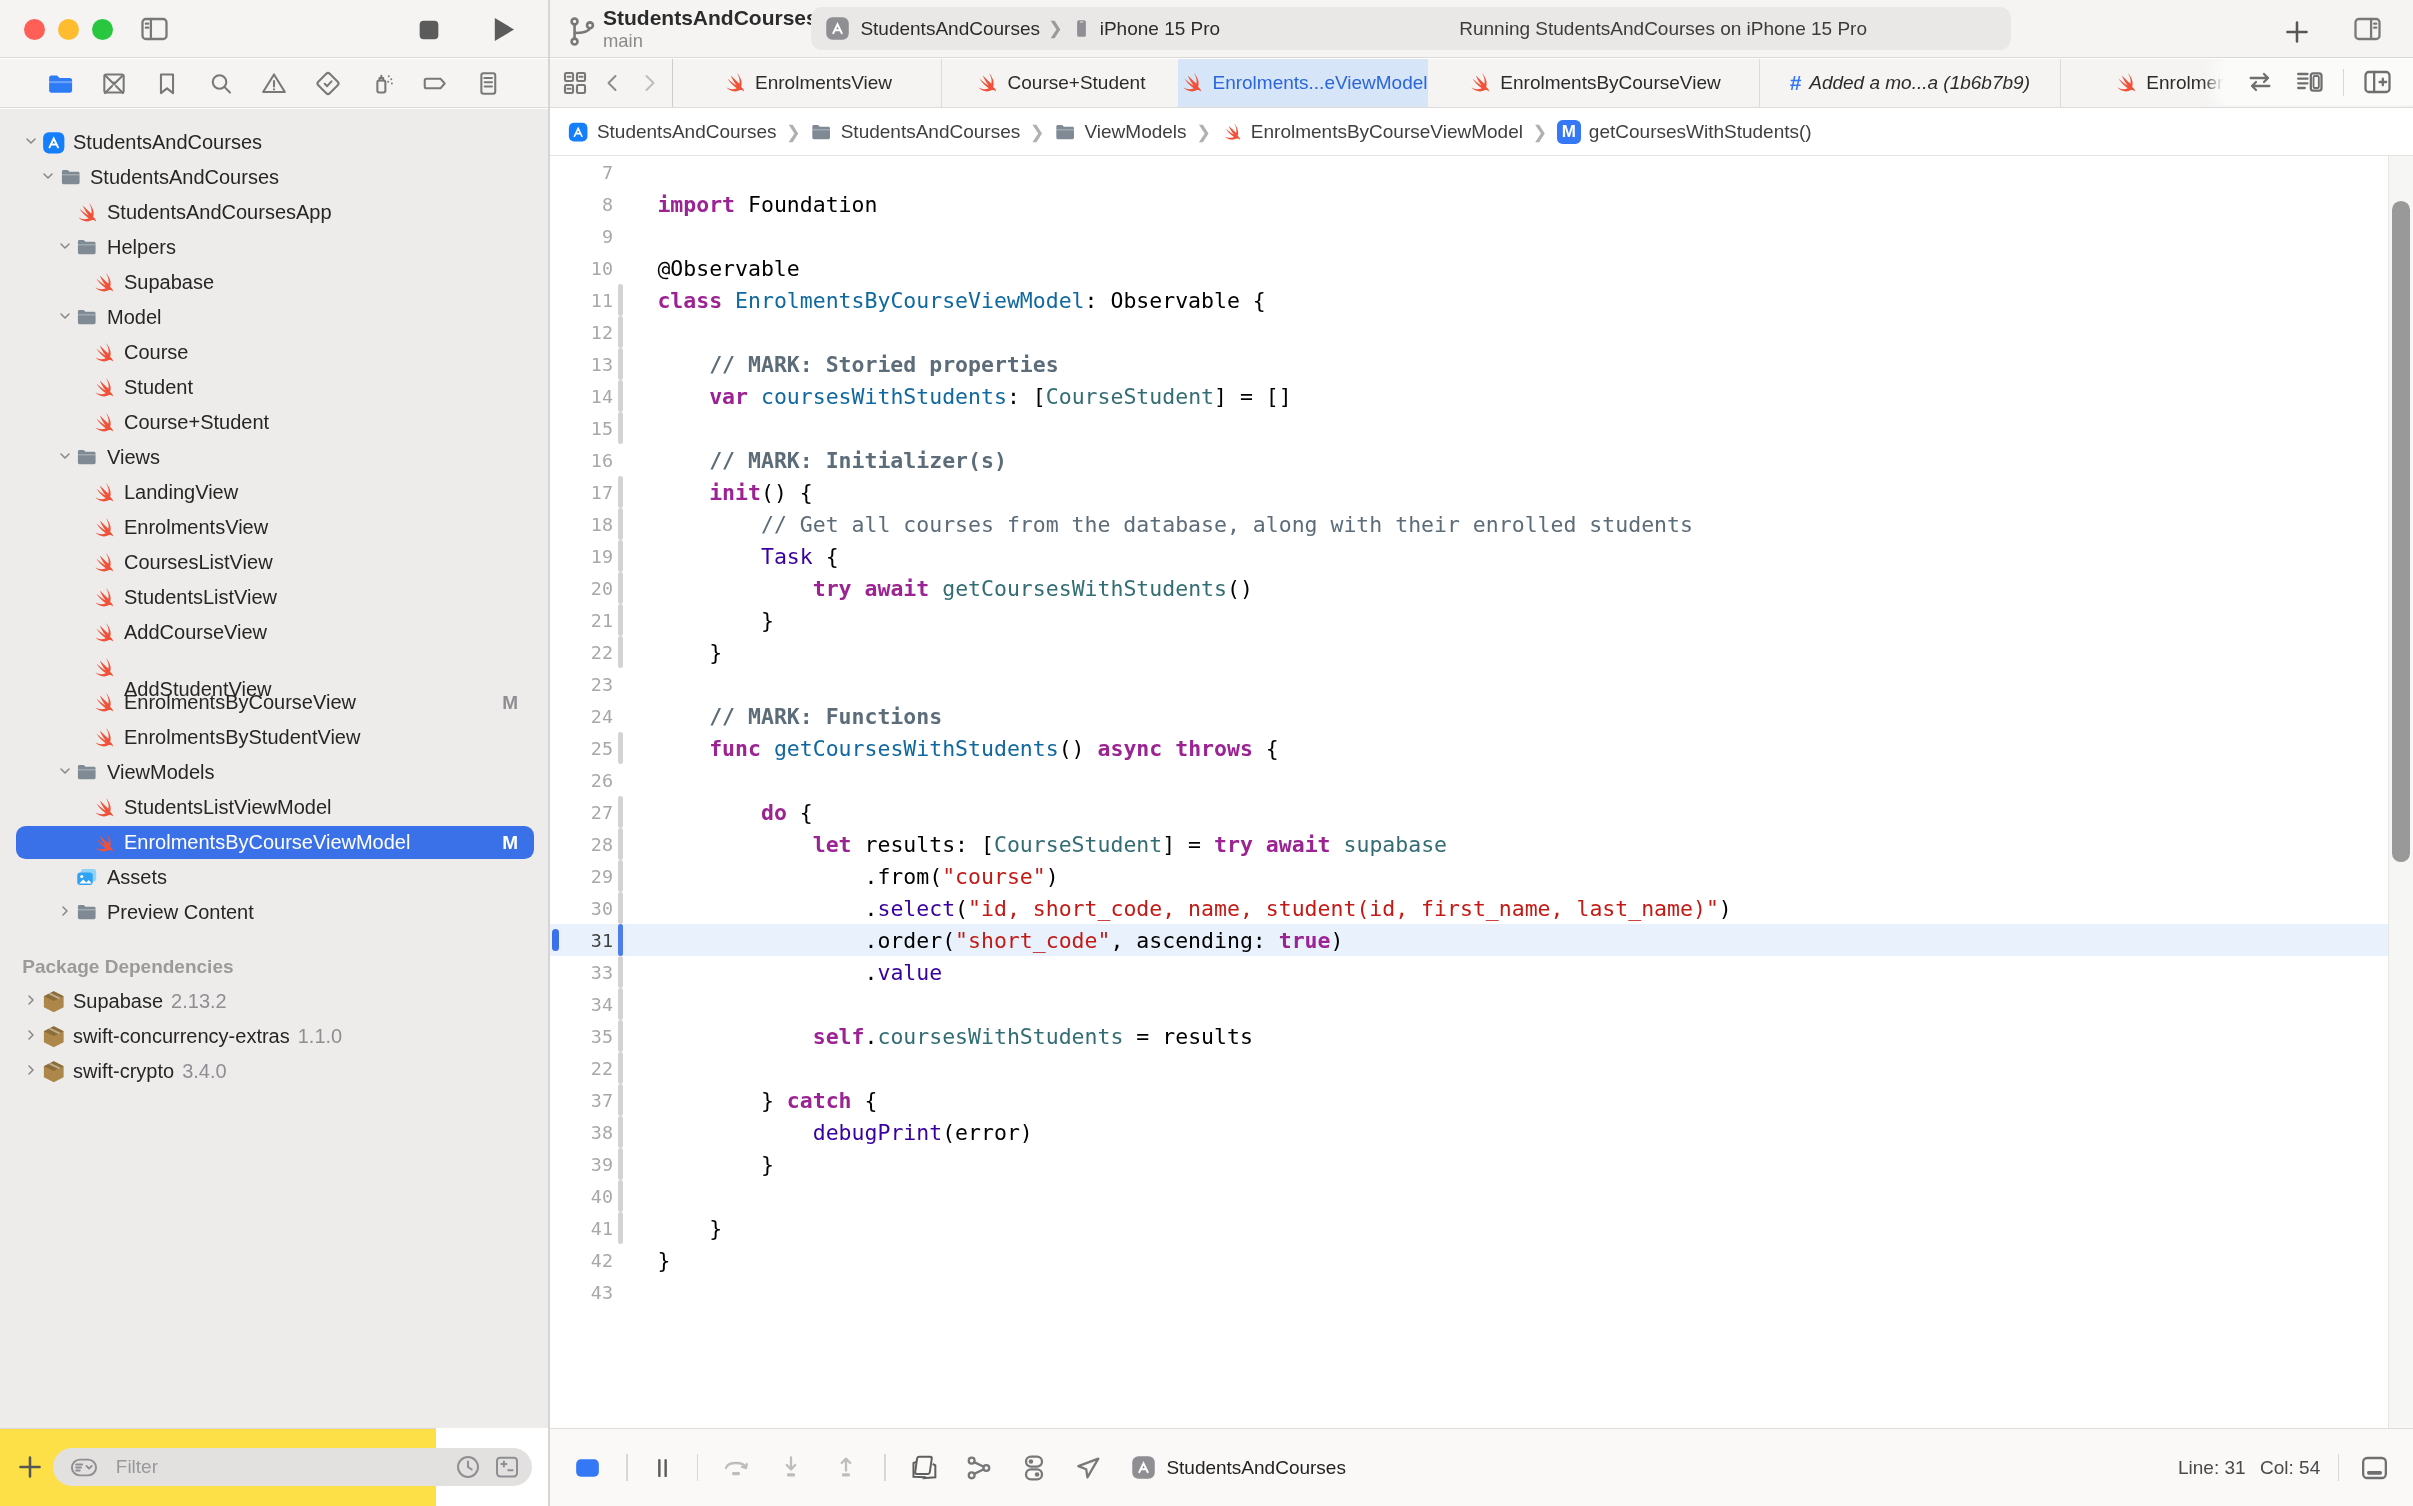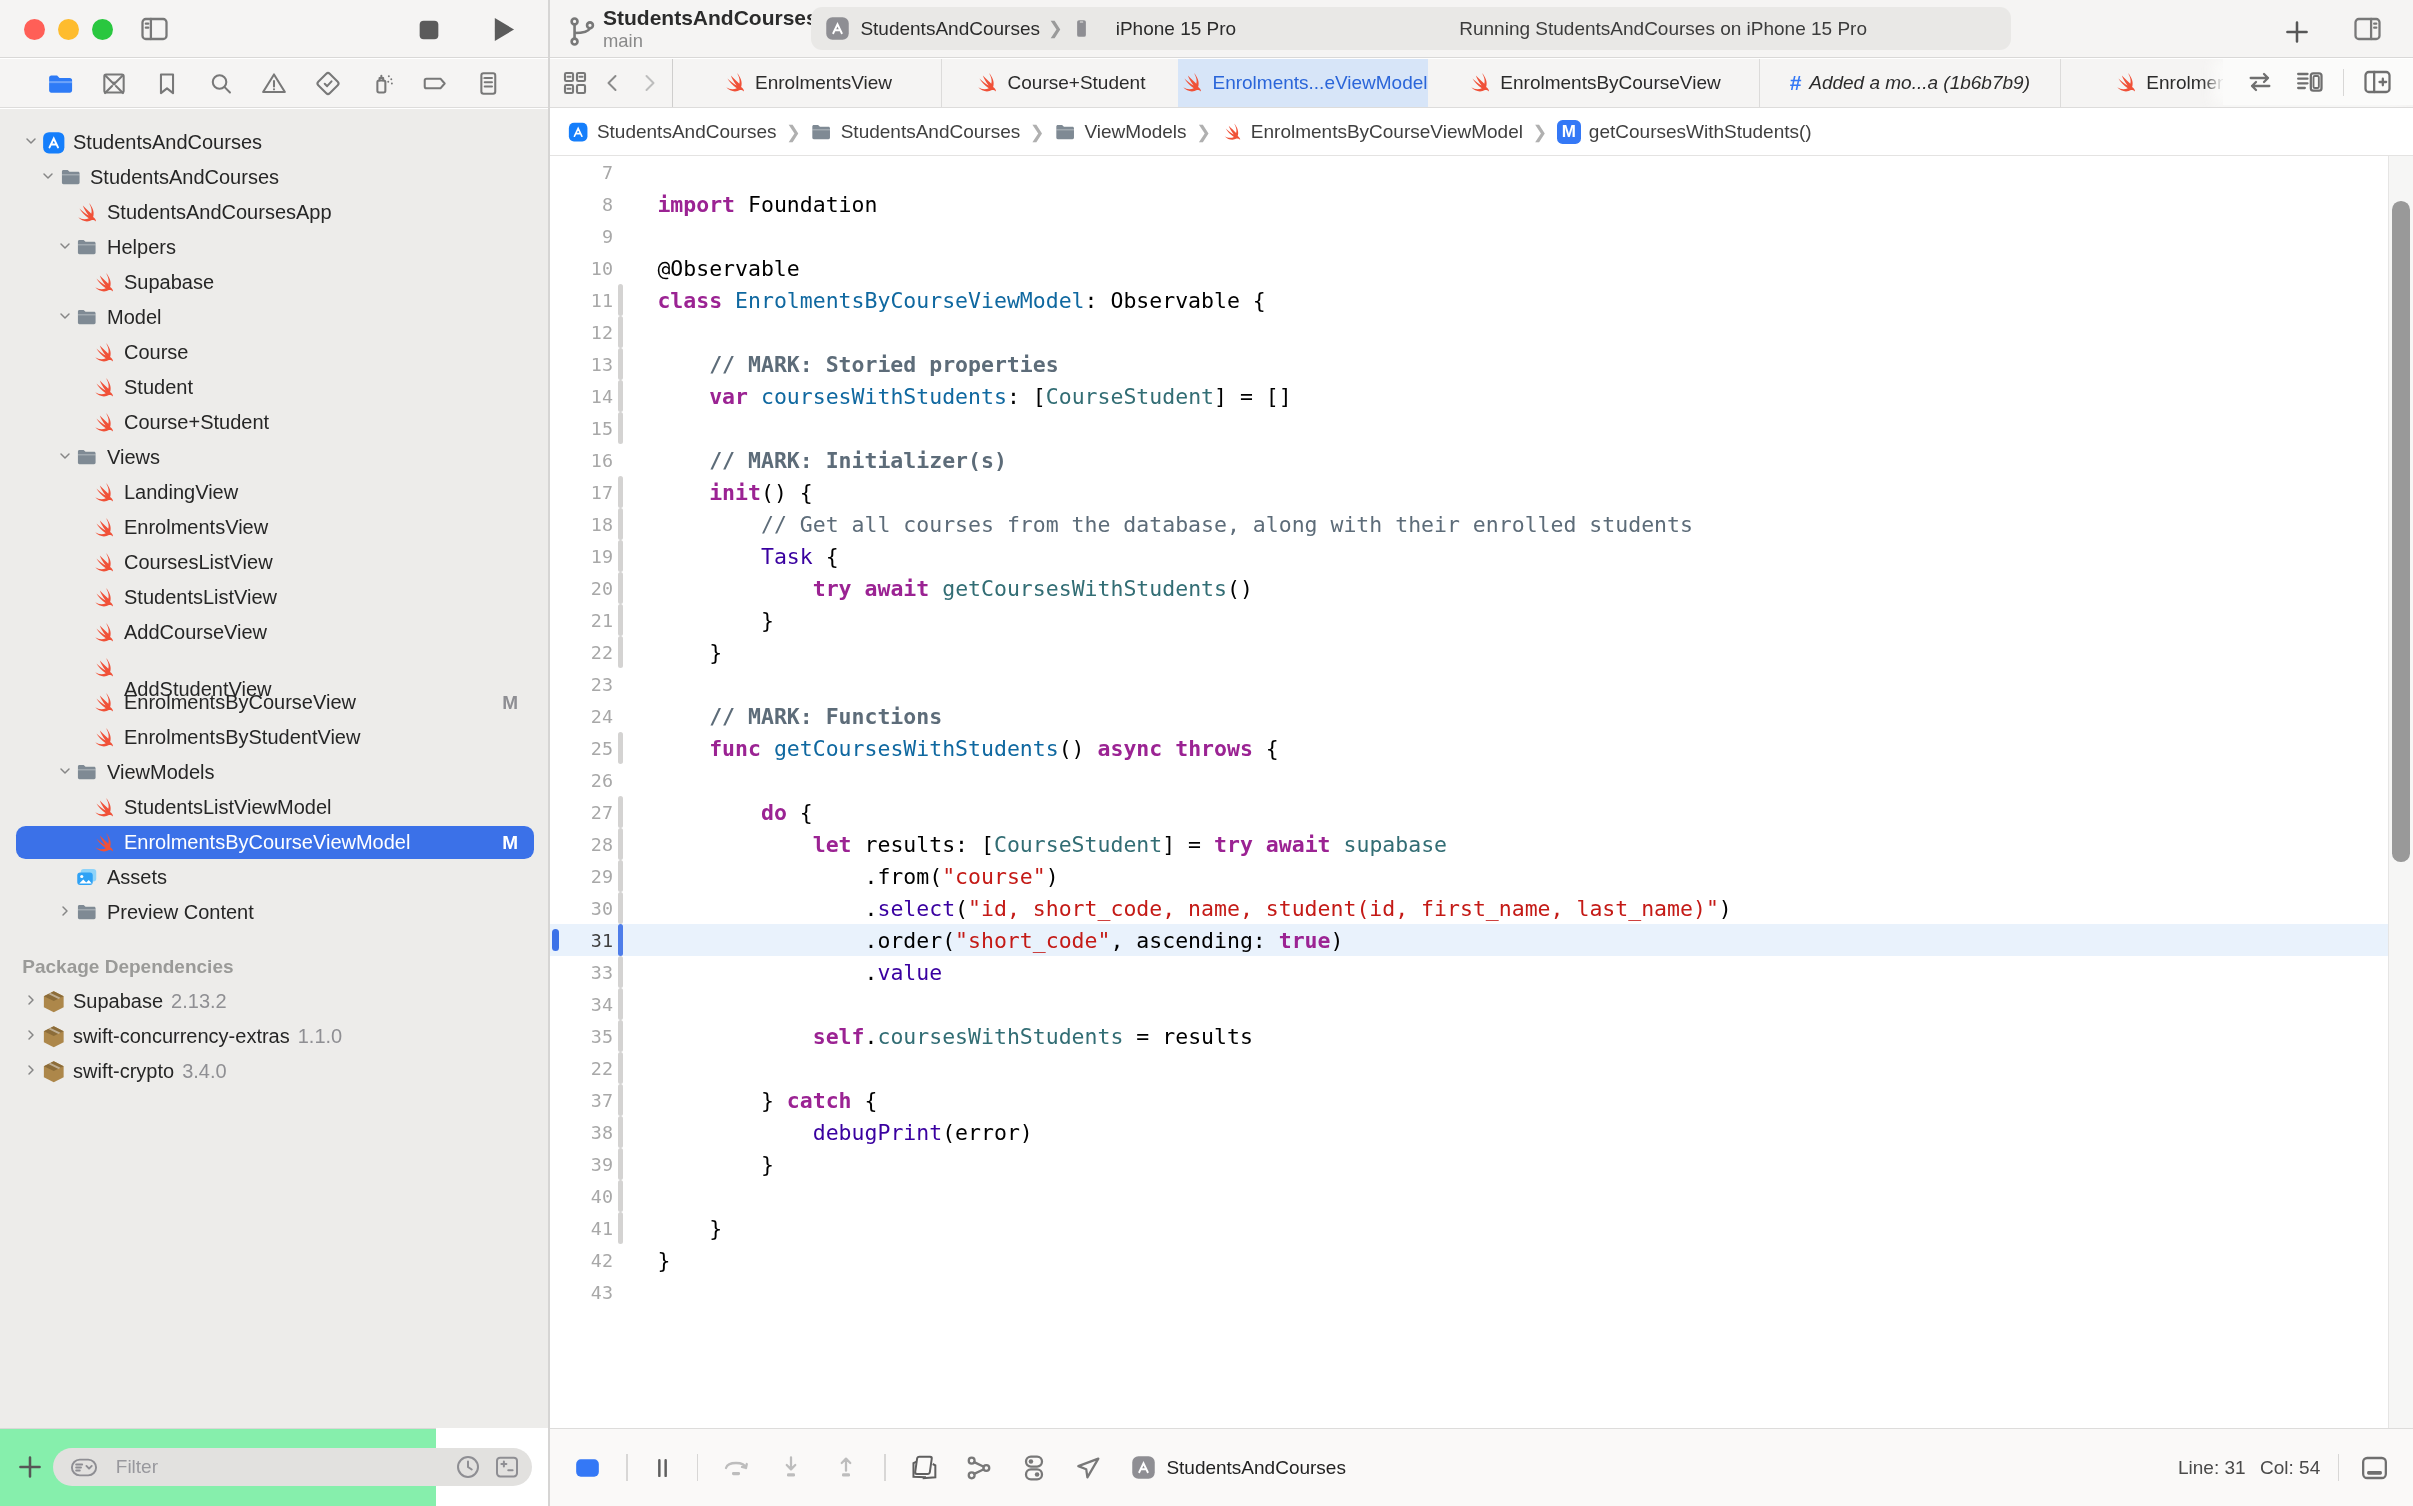--- a/index.html
+++ b/index.html
@@ -34,21 +34,21 @@
   .trow .tlabel{position:absolute;white-space:nowrap;}
   .trow .tbadge{position:absolute;right:30px;font-weight:700;color:#8e8e93;font-size:19px;}
   .trow.sel{}
   .trow.sel .selbg{position:absolute;left:16px;right:14.4px;top:0.8px;bottom:0.8px;background:#3b71e8;border-radius:9.6px;}
   .trow.sel .tlabel,.trow.sel .tbadge{color:#fff;}
   .trow>*{z-index:1;}
   .pkg-header{height:35px;margin-top:19px;display:flex;align-items:center;padding-left:22.3px;font-size:19px;font-weight:700;color:#9a9a98;}
   .version{color:#8f8f93;margin-left:8px;}
 
   
-  .sidebar-bottom{position:absolute;left:0;bottom:0;width:436px;height:77px;background:#86efac;border-top:1.6px solid #d9d8d7;}
+  .sidebar-bottom{position:absolute;left:0;bottom:0;width:436px;height:77px;background:#fde047;border-top:1.6px solid #d9d8d7;}
   .filter-field{position:absolute;left:53px;top:19px;width:479px;height:38px;background:#e2e1df;border-radius:19px;display:flex;align-items:center;}
   .filter-ph{font-size:19px;color:#98989d;margin-left:11.2px;flex:1;}
 
   
   .tabbar{position:absolute;left:549px;top:59px;right:0;height:48px;background:#f5f4f3;border-bottom:1.6px solid #dddcdb;display:flex;align-items:stretch;overflow:hidden;}
   .tab-nav{display:flex;align-items:center;gap:11.2px;padding:0 11.2px;flex:0 0 auto;}
   .tabs{display:flex;flex:1;min-width:0;}
   .tab{position:relative;display:flex;align-items:center;justify-content:center;gap:8px;font-size:19px;color:#2b2b2b;border-left:1.6px solid #dcdbda;flex:0 0 auto;overflow:hidden;white-space:nowrap;}
   .tab:first-child{border-left:1.6px solid #cfcecd;}
   .tab.sel{background:#d7e5f8;color:#2a65d9;border-left-color:transparent;}
@@ -141,21 +141,21 @@
           </svg>
         </span>
       <span style="margin-left:9.6px">StudentsAndCourses</span>
       <span class="pill-sep">❯</span>
       <span class="ic" id="ic-phone">
           <svg width="21" height="27" viewBox="0 0 24 24" fill="none">
             <rect x="7" y="2.5" width="10" height="19" rx="2.2" fill="#8e8e93"></rect>
             <rect x="10" y="4" width="4" height="1.2" rx=".6" fill="#e9e8e6"></rect>
           </svg>
         </span>
-      <span style="margin-left:24px">iPhone 15 Pro</span>
+      <span style="margin-left:8px">iPhone 15 Pro</span>
       <span class="pill-status">Running StudentsAndCourses on iPhone 15 Pro</span>
     </div>
 
     <div class="btn-ic" style="left:2281px;top:16px" id="ic-plus-top">
         <svg width="32" height="32" viewBox="0 0 24 24" fill="none">
           <path d="M12 4.8v14.4M4.8 12h14.4" stroke="#565656" stroke-width="1.9" stroke-linecap="round"></path>
         </svg>
       </div>
     <div class="btn-ic" style="left:2350px;top:12.8px" id="ic-panelright">
         <svg width="35" height="32" viewBox="0 0 24 24" fill="none">

